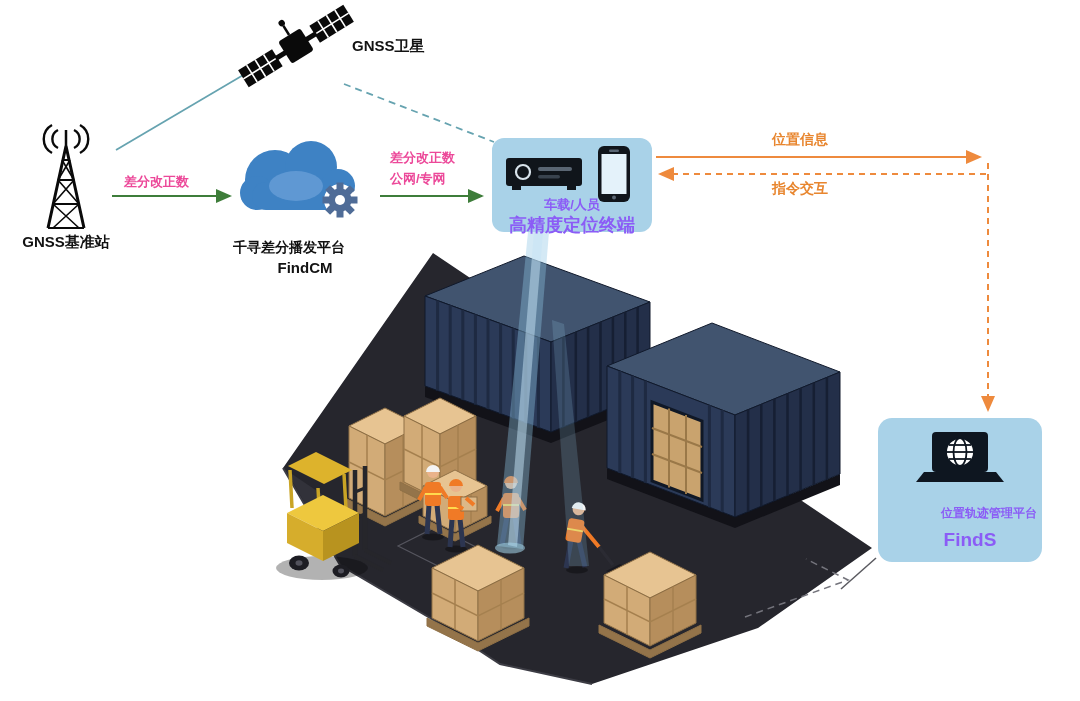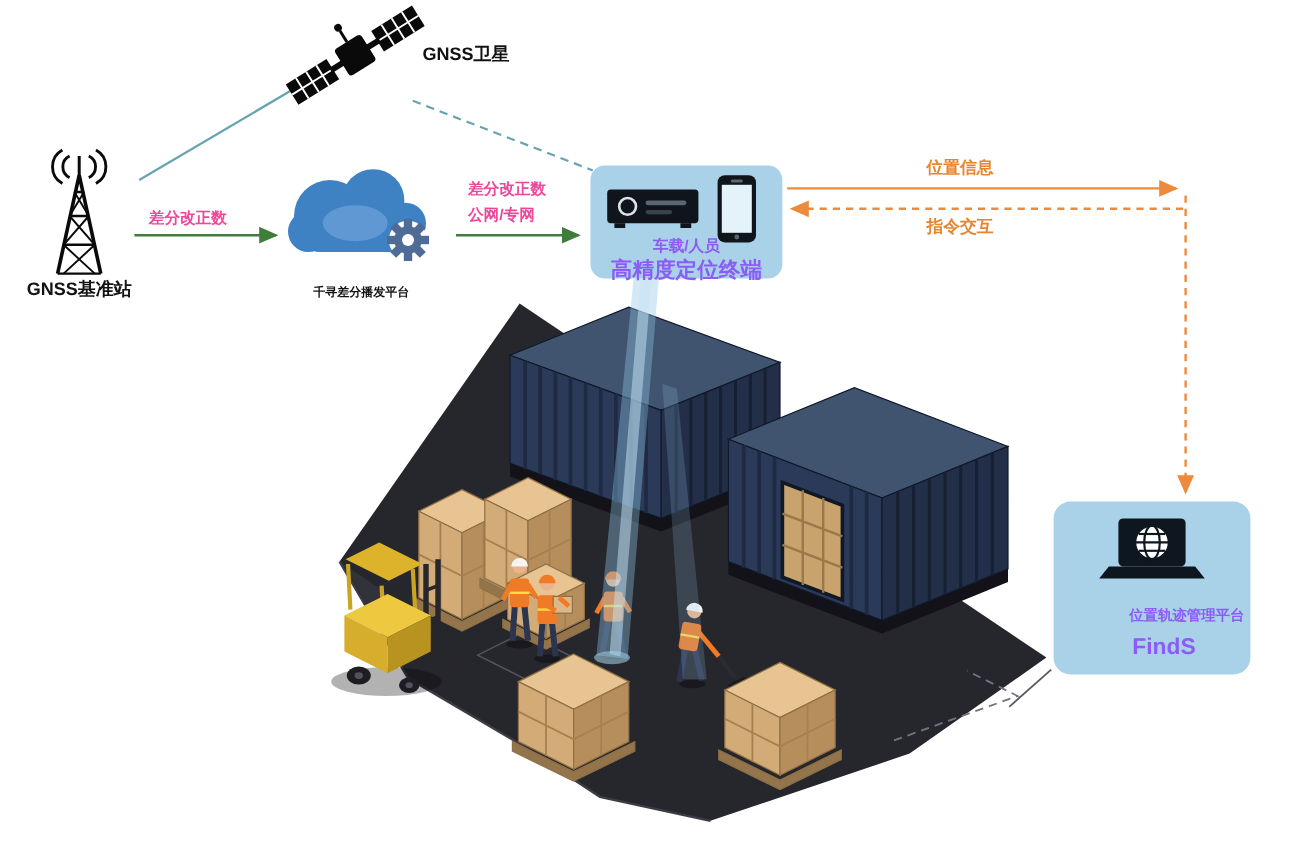--- a/index.html
+++ b/index.html
@@ -256,21 +256,22 @@
     </g>
   </g>
 </svg>
 
 <div class="lbl" style="left:352px;top:37px;font-size:15px">GNSS卫星</div>
 
 <div class="lbl center" style="left:14px;top:233px;width:104px;font-size:15px">GNSS基准站</div>
 
 <div class="lbl green" style="left:124px;top:174px">差分改正数</div>
 
-<div class="lbl center" style="left:218px;top:239px;width:166px;font-size:10px">千寻差分播发平台</div>
+<div class="lbl center" style="left:206px;top:239px;width:166px;font-size:14px">千寻差分播发平台</div>
+<div class="lbl center" style="left:222px;top:259px;width:166px;font-size:15px">FindCM</div>
 
 <div class="lbl green" style="left:390px;top:150px">差分改正数</div>
 <div class="lbl green" style="left:390px;top:171px">公网/专网</div>
 
 <div class="lbl center navy" style="left:492px;top:197px;width:160px;font-size:13px">车载/人员</div>
 <div class="lbl center navy" style="left:492px;top:214px;width:160px;font-size:18px">高精度定位终端</div>
 
 <div class="lbl center orange" style="left:710px;top:180px;width:180px">指令交互</div>
 <div class="lbl center orange" style="left:710px;top:131px;width:180px">位置信息</div>
 

